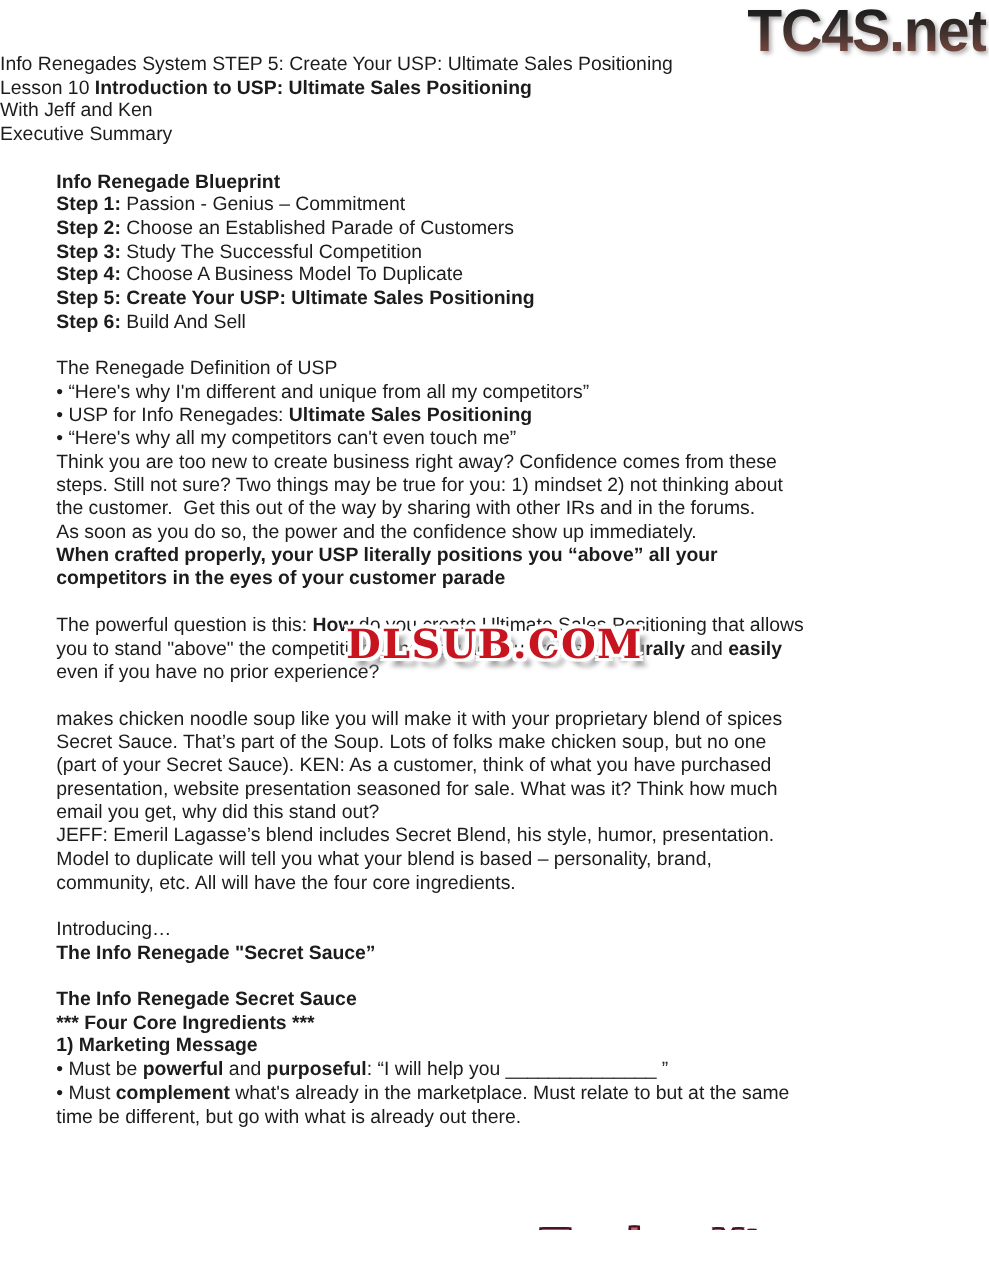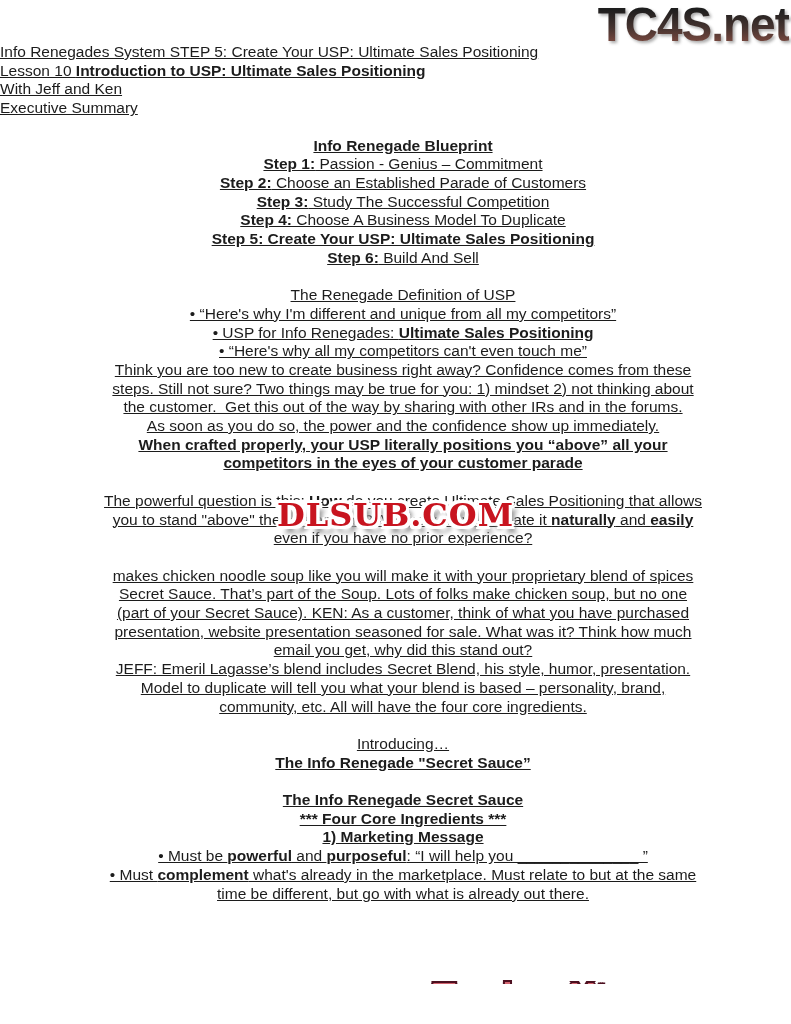--- a/index.html
+++ b/index.html
@@ -5,34 +5,33 @@
   html,body{margin:0;padding:0;background:#ffffff;}
   .page{
     position:relative;
     width:791px;height:984px;
     background:#ffffff;
     overflow:hidden;
     font-family:"Liberation Sans","DejaVu Sans",sans-serif;
     font-size:15.5px;
     line-height:18.7px;
     color:#1c1c1c;
-    text-decoration:underline;
   }
   .line{white-space:pre;}
   .b{font-weight:bold;}
   .header{
     padding-top:43px;
     text-align:left;
     margin-bottom:18.7px;
   }
   .body{
     padding-left:45px;
     padding-right:30px;
   }
-  .block{margin-bottom:18.7px;text-align:center;}
+  .block{margin-bottom:18.7px;}
   .block:last-child{margin-bottom:12px;}
 
   
   .wm-tc4s{
     position:absolute;top:-2px;right:2px;z-index:5;
     font-weight:bold;
     font-size:46px;line-height:50px;
     letter-spacing:-1px;
     transform:scaleY(1.04);transform-origin:top right;
     background:linear-gradient(180deg,var(--tc4s-top) 22%,#463430 58%,var(--tc4s-bottom) 95%);

